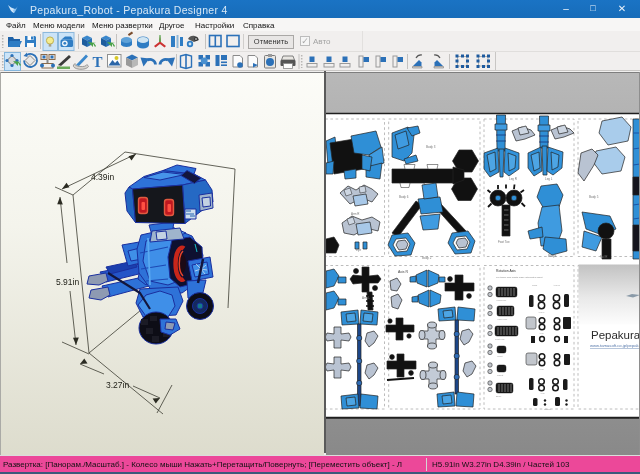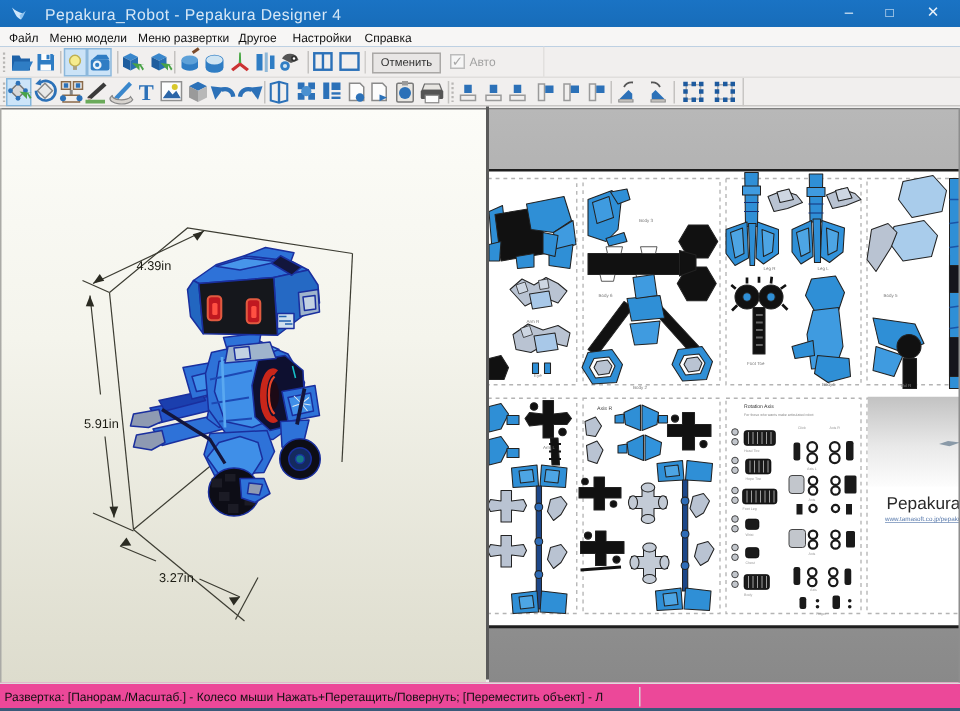--- a/index.html
+++ b/index.html
@@ -641,18 +641,19 @@
           <rect x="252.5" y="191.5" width="92" height="60" fill="url(#logog)"></rect>
           <path d="M300 223 l6 -2 l8 1 l-7 2.5 Z" fill="#8a9aa8"></path>
           <text x="265" y="266" font-size="11.5" fill="#2a2a2a" font-family="Liberation Sans,sans-serif">Pepakura D</text>
           <text x="264" y="274" font-size="4.2" fill="#5577aa" text-decoration="underline" font-family="Liberation Sans,sans-serif">www.tamasoft.co.jp/pepakura-en/</text>
         </g>
       </svg>
     </div>
   </div>
   <div id="statusbar">
     <span class="s1">Развертка: [Панорам./Масштаб.] - Колесо мыши Нажать+Перетащить/Повернуть; [Переместить объект] - Л</span>
+    <span style="position:absolute;left:432px;top:4px">H5.91in W3.27in D4.39in / Частей 103</span>
     <span style="position:absolute;left:426px;top:2px;width:1px;height:13px;background:#d4d4d4"></span>
   </div>
   <div style="position:absolute;left:0;top:472px;width:640px;height:2px;background:#3a5a7a"></div>
   <div style="position:absolute;left:0;top:72px;width:1px;height:383px;background:#aaaaa6"></div>
   <div style="position:absolute;left:639px;top:72px;width:1px;height:383px;background:#8e8e8e"></div>
 </div>
 
 </body></html>

